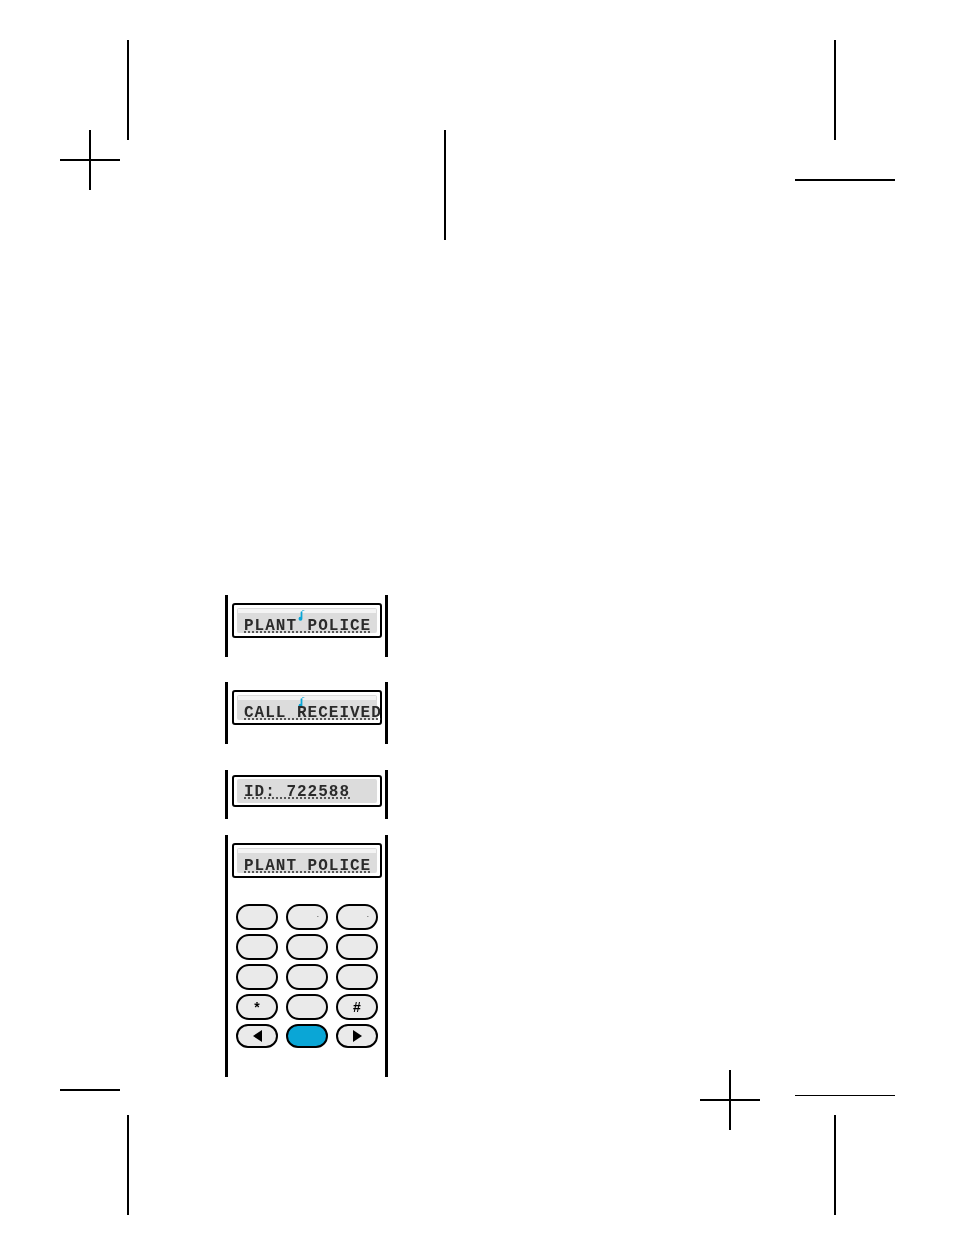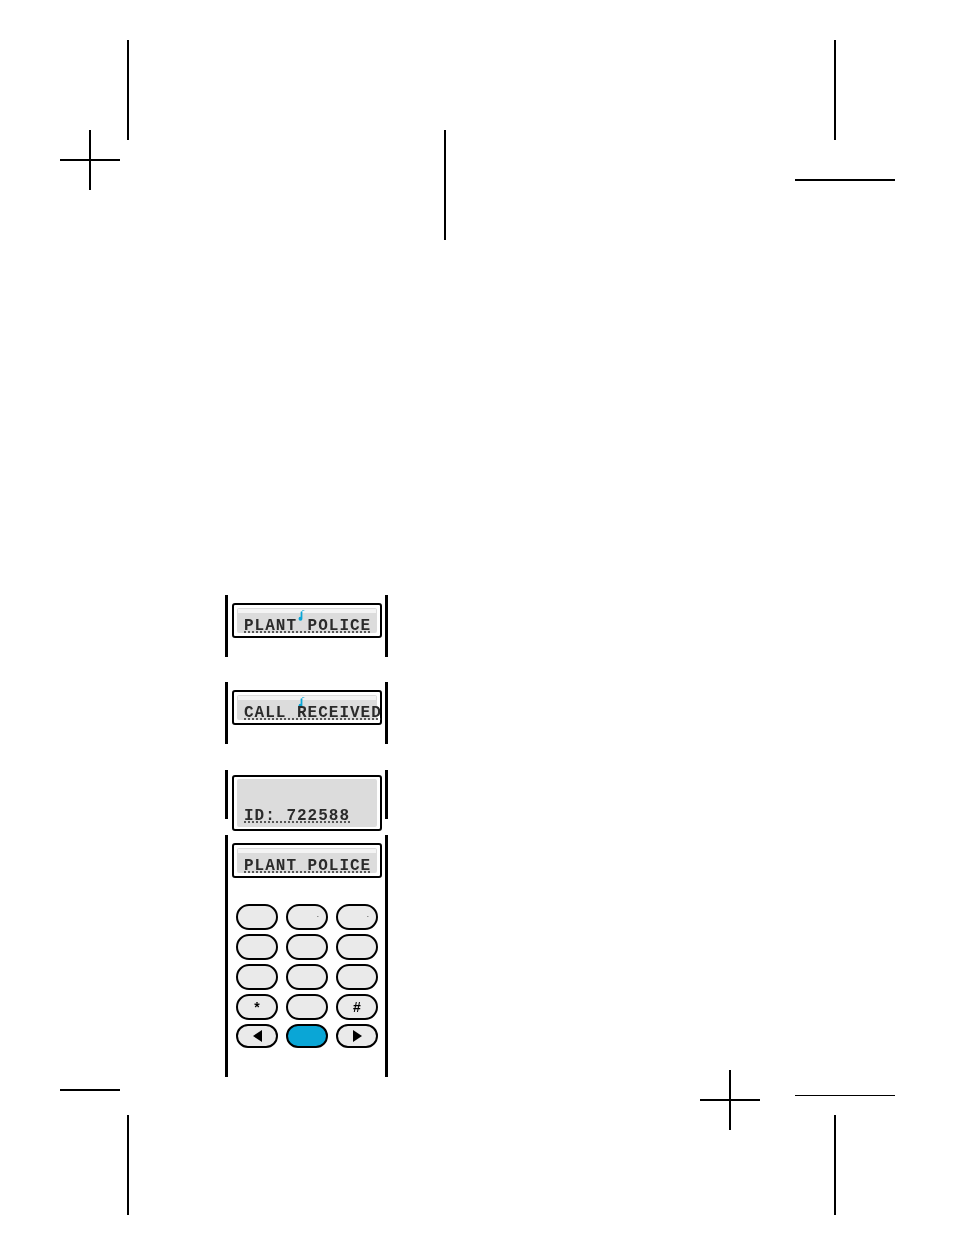--- a/index.html
+++ b/index.html
@@ -83,21 +83,21 @@
     <div class="inner"></div>
     <div class="inner-hi"></div>
   <svg class="note" viewBox="0 0 10 16">
       <path d="M6 1 L6 11 A2.2 2.2 0 1 1 4 9 L4 3 L9 1 Z" fill="#0aa6d6"></path>
     </svg>
   <div class="lcd-text center">CALL RECEIVED</div>
 </div>
 
 <div class="bar-l" style="top:770px;height:49px"></div>
 <div class="bar-r" style="top:770px;height:49px"></div>
-<div class="panel" style="top:775px;height:56px">
+<div class="panel" style="top:775px;height:32px">
   <div class="outer"></div>
     <div class="inner" style="top:4px;bottom:4px"></div>
   <div class="lcd-text" style="bottom:6px">ID: 722588</div>
 </div>
 
 <div class="bar-l" style="top:835px;height:242px"></div>
 <div class="bar-r" style="top:835px;height:242px"></div>
 <div class="panel" style="top:843px">
   <div class="outer"></div>
     <div class="inner"></div>

